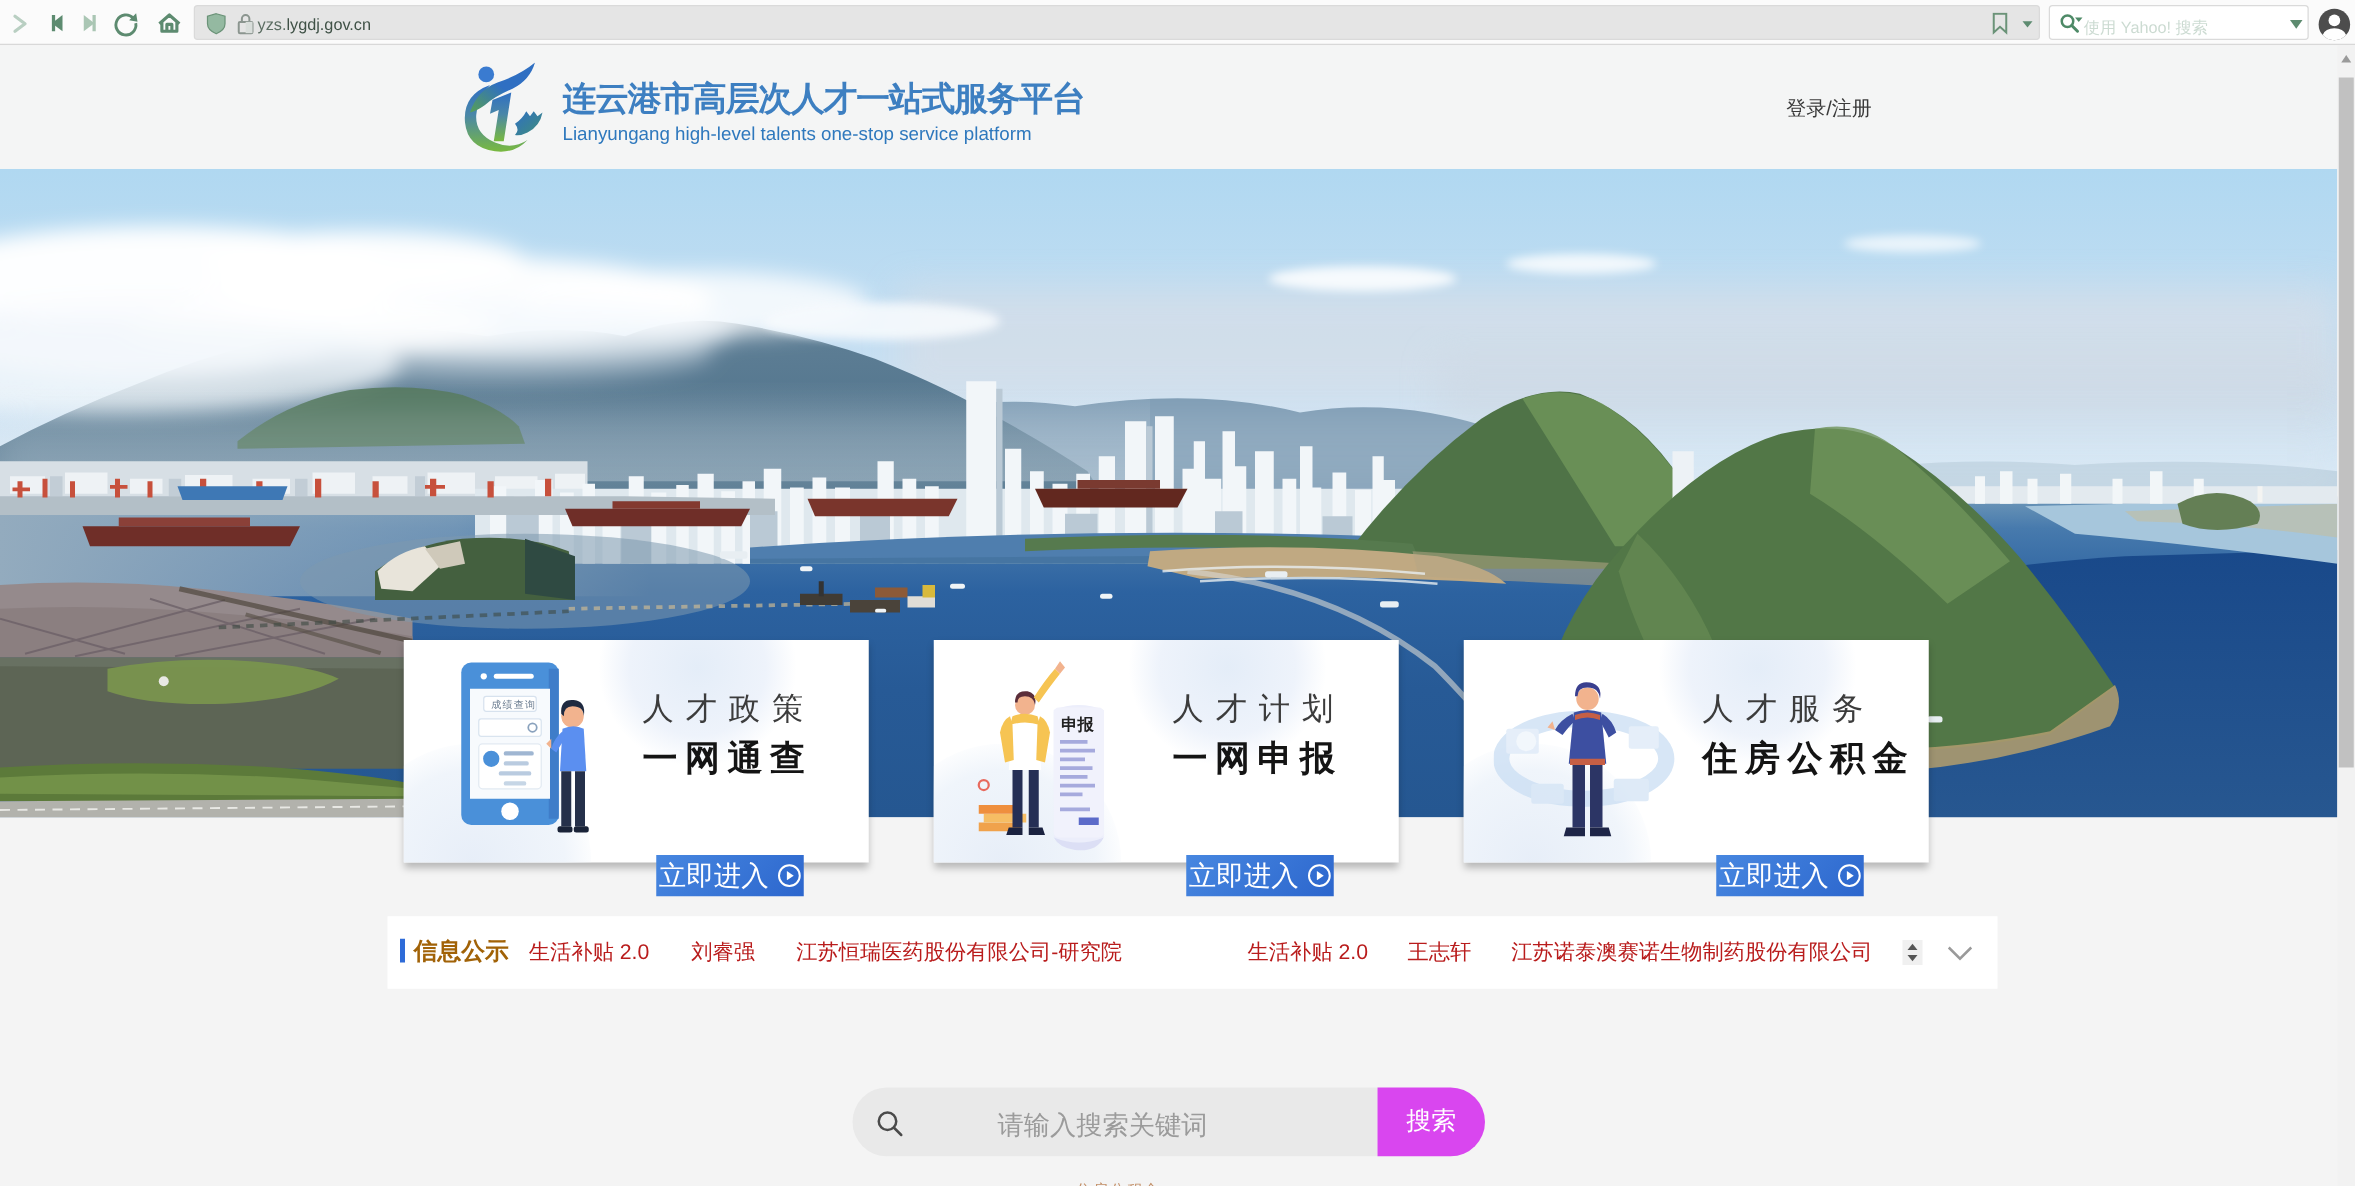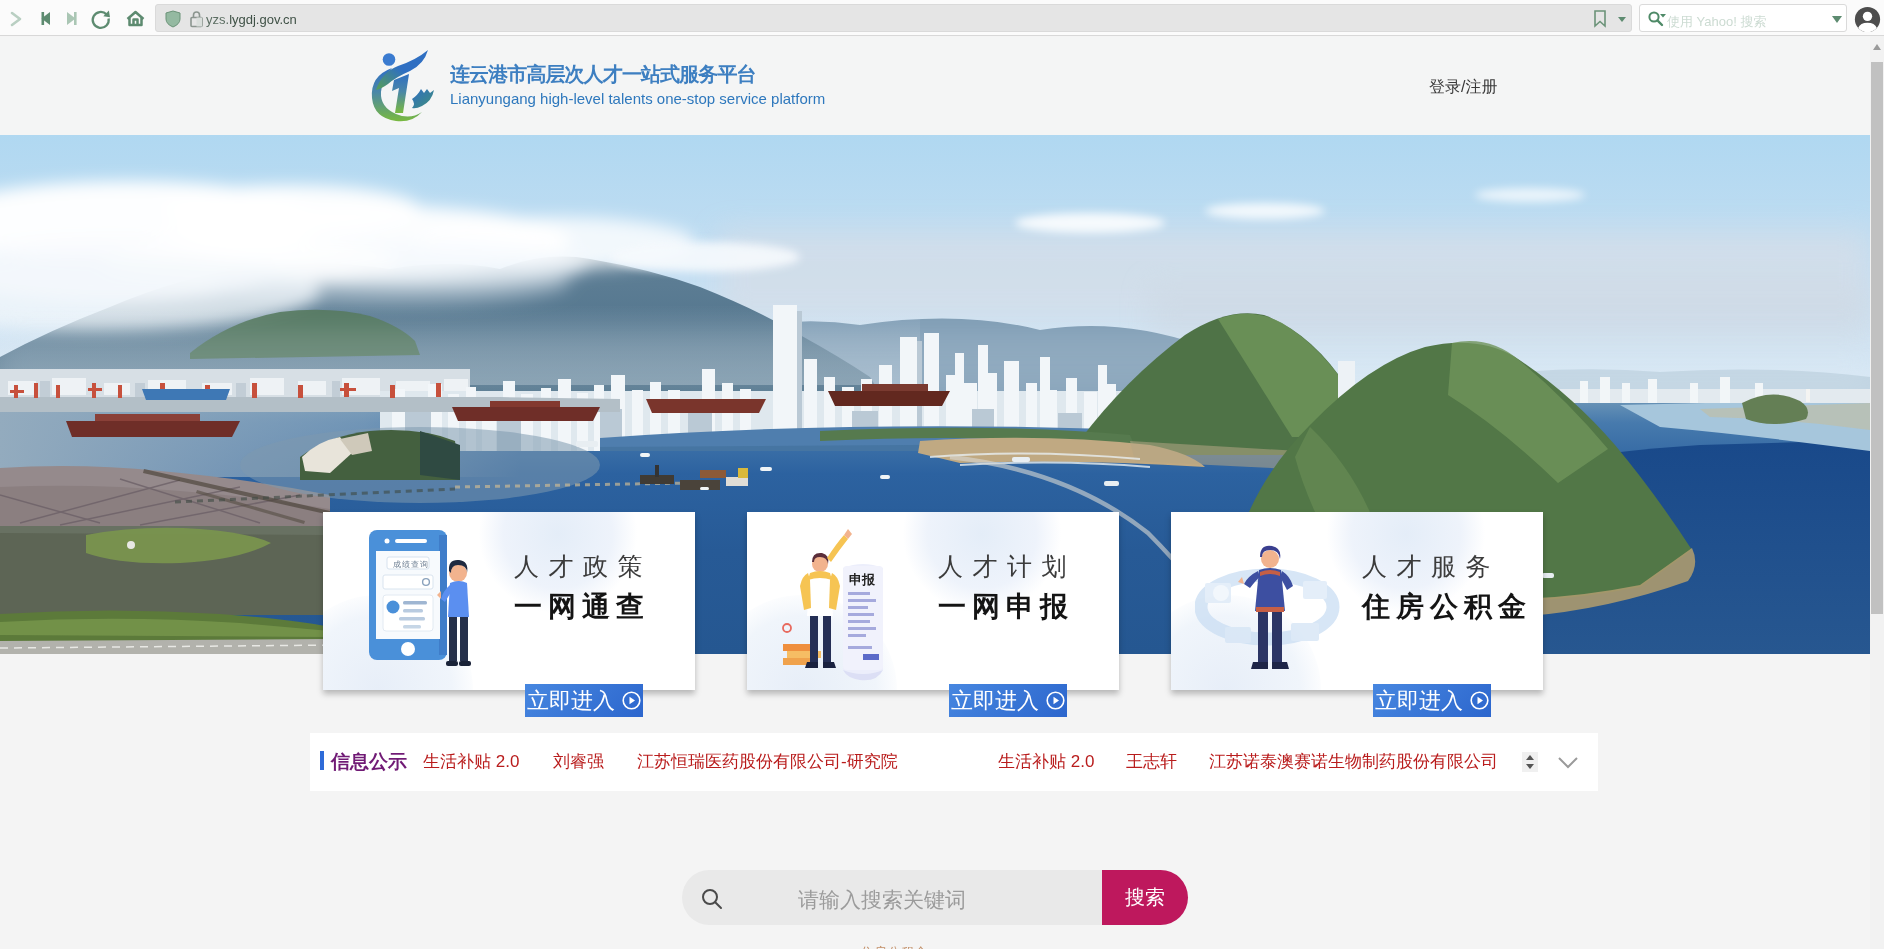--- a/index.html
+++ b/index.html
@@ -8,21 +8,21 @@
   
   #chrome { position:absolute; left:0; top:0; width:1884px; height:36px; background:#fbfbfb; border-bottom:1px solid #d8d8d8; }
   #urlbar { position:absolute; left:155px; top:4px; width:1477px; height:28px; background:#e5e5e5; border:1px solid #dadada; border-radius:3px; }
   #urltext { position:absolute; left:50px; top:7px; font-size:13px; color:#3f5146; }
   #yahoobox { position:absolute; left:1639px; top:4px; width:208px; height:28px; background:#fff; border:1px solid #dadada; border-radius:3px; }
   #yahootext { position:absolute; left:27px; top:8px; font-size:13px; color:#ccdbd2; }
   
   #header { position:absolute; left:0; top:37px; width:1884px; height:98px; background:#f4f5f5; }
   #logo { position:absolute; left:368px; top:13px; }
   #titleblock { position:absolute; left:450px; top:24px; width:520px; }
-  #title { font-size:20px; font-weight:bold; color:#3d7fc1; letter-spacing:-0.9px; white-space:nowrap; }
+  #title { font-size:27px; font-weight:bold; color:#3d7fc1; letter-spacing:-0.9px; white-space:nowrap; }
   #subtitle { font-size:15px; font-weight:normal; color:#2e78bd; margin-top:2px; white-space:nowrap; letter-spacing:0px; }
   #loginreg { position:absolute; left:1429px; top:40px; font-size:16px; color:#3a3a3a; }
   
   #hero { position:absolute; left:0; top:135px; width:1870px; height:519px; overflow:hidden; }
   
   #sbar { position:absolute; left:1870px; top:36px; width:14px; height:913px; background:#f2f2f2; }
   #sthumb { position:absolute; left:1px; top:26px; width:12px; height:552px; background:#c1c1c1; }
   
   .card { position:absolute; top:512px; width:372px; height:178px; background:#fff; box-shadow:0 4px 6px rgba(0,0,0,0.25); overflow:hidden; }
   .c1 { left:323px; } .c2 { left:747px; } .c3 { left:1171px; }
@@ -34,21 +34,21 @@
   .ctext2 { position:absolute; top:588px; font-size:28px; font-weight:bold; color:#141414; letter-spacing:6px; white-space:nowrap; }
   .cbtn { position:absolute; top:643px; width:118px; height:33px; background:linear-gradient(135deg,#4787e0,#2c66cd);
      color:#fff; font-size:22px; display:flex; align-items:center; justify-content:center; gap:7px;margin-top:41px; }
   
   #infobar { position:absolute; left:310px; top:733px; width:1288px; height:58px; background:#fff; }
   .ib { position:absolute; top:0; height:58px; line-height:58px; font-size:17px; color:#b91c1c; white-space:nowrap; }
   
   #searchwrap { position:absolute; left:682px; top:870px; width:506px; height:55px; }
   #searchinput { position:absolute; left:0; top:0; width:420px; height:55px; background:#e9e9e9; border-radius:27.5px 0 0 27.5px; }
   #searchph { position:absolute; left:116px; top:16px; font-size:21px; color:#9b9b9b; }
-  #searchbtn { position:absolute; left:420px; top:0; width:86px; height:55px; background:#be185d; border-radius:0 27.5px 27.5px 0;
+  #searchbtn { position:absolute; left:420px; top:0; width:86px; height:55px; background:#d946ef; border-radius:0 27.5px 27.5px 0;
      color:#fff; font-size:20px; text-align:center; line-height:55px; }
   #bottomtan { position:absolute; left:861px; top:944px; font-size:12px; color:#c28e66; letter-spacing:1.5px; white-space:nowrap; }
 </style>
 </head>
 <body>
 
 <div id="chrome">
   <svg class="abs" style="left:0;top:0" width="150" height="36" viewBox="0 0 150 36">
     <path d="M12 13 L20 19 L12 25" fill="none" stroke="#b9cfc2" stroke-width="2.6" stroke-linecap="round" stroke-linejoin="round"></path>
     <g fill="#5d8b70">
@@ -576,21 +576,21 @@
   <path d="M49 49 L43 47 L47 42 Z" fill="#f2b38e"></path>
   <path d="M87 36 Q95 41 98 51 L92 55 Q87 45 85 42 Z" fill="#3d4fa1"></path>
   <rect x="63" y="77" width="10" height="50" fill="#2c3565"></rect>
   <rect x="77" y="77" width="10" height="50" fill="#2c3565"></rect>
   <path d="M58 127 L73 127 L73 134 L56 134 Z" fill="#1e2547"></path>
   <path d="M77 127 L92 127 L94 134 L77 134 Z" fill="#1e2547"></path>
 </svg>
 
 <div id="infobar">
   <div style="position:absolute;left:10px;top:18px;width:4px;height:19px;background:#2e6bd8"></div>
-  <div class="ib" style="left:21px;font-size:19px;font-weight:bold;color:#701a75">信息公示</div>
+  <div class="ib" style="left:21px;font-size:19px;font-weight:bold;color:#a16207">信息公示</div>
   <div class="ib" style="left:113px">生活补贴 2.0</div>
   <div class="ib" style="left:243px">刘睿强</div>
   <div class="ib" style="left:327px">江苏恒瑞医药股份有限公司-研究院</div>
   <div class="ib" style="left:688px">生活补贴 2.0</div>
   <div class="ib" style="left:816px">王志轩</div>
   <div class="ib" style="left:899px">江苏诺泰澳赛诺生物制药股份有限公司</div>
   <div style="position:absolute;left:1212px;top:19px;width:16px;height:20px;background:#f0f0f0">
     <svg width="16" height="20" viewBox="0 0 16 20">
         <path d="M8 3 L12 8 L4 8 Z" fill="#555"></path>
         <path d="M8 17 L12 12 L4 12 Z" fill="#555"></path>

